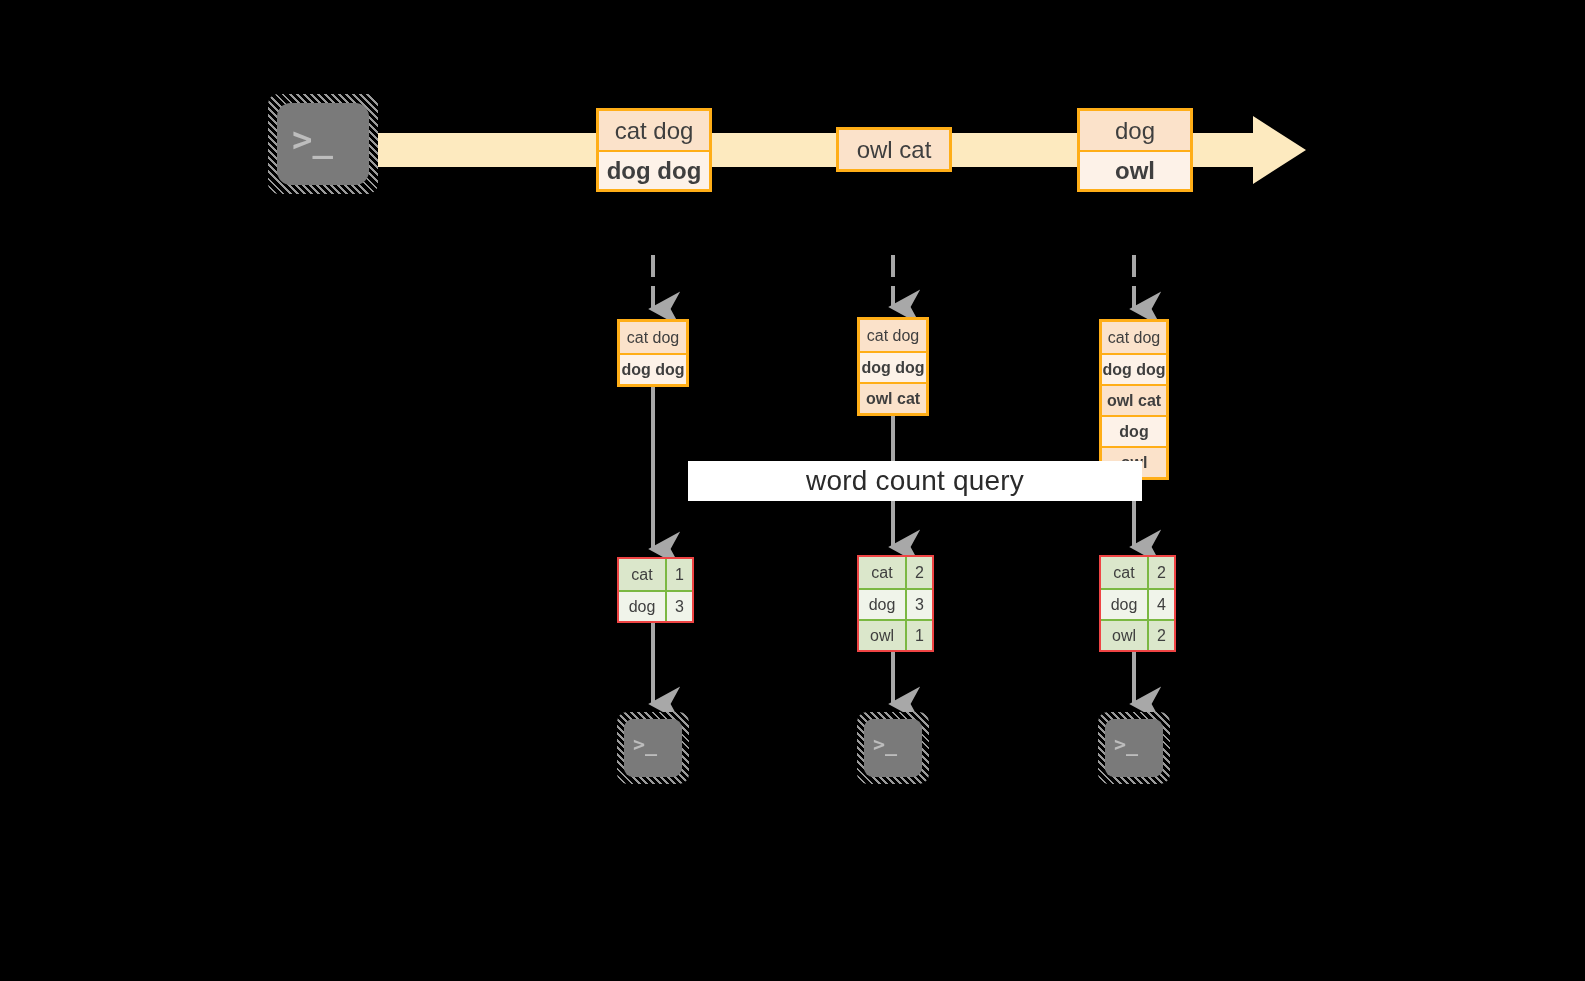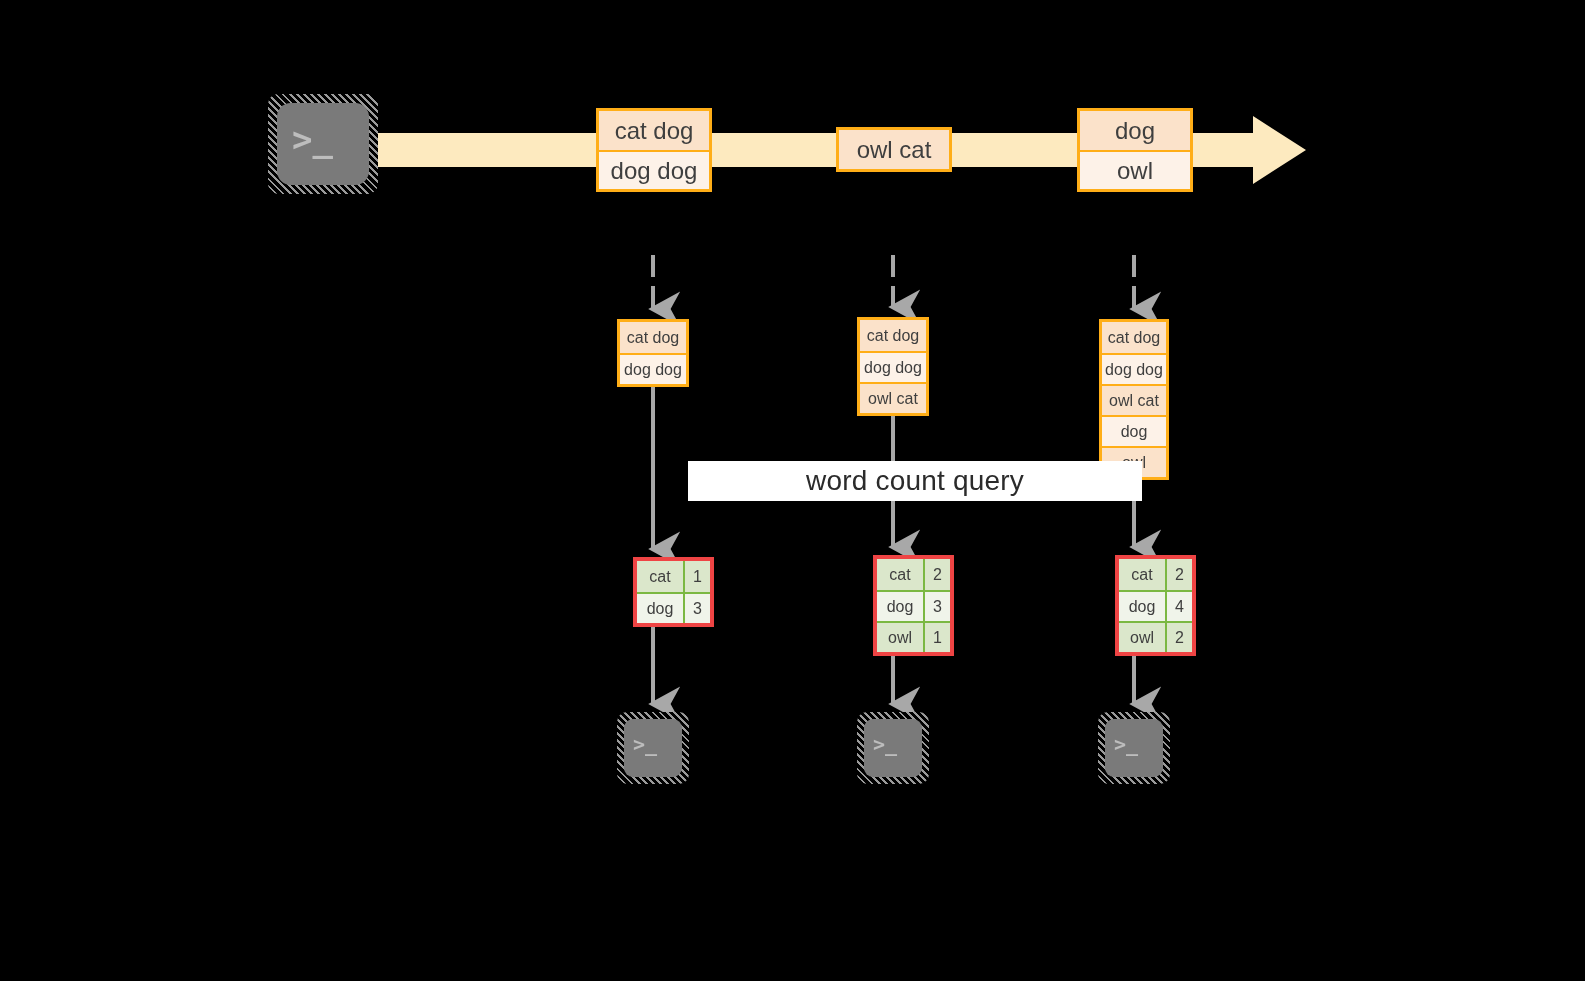--- a/index.html
+++ b/index.html
@@ -26,37 +26,37 @@
   .term-sm-2{left:857px;top:712px;}
   .term-sm-3{left:1098px;top:712px;}
 
   
   .obox{position:absolute;box-sizing:border-box;border:3px solid #FFAE17;
         background:#FDF0E4;z-index:6;}
   .orow{box-sizing:border-box;display:flex;align-items:center;justify-content:center;
         color:#3f3f3f;white-space:nowrap;}
   .orow.a{background:#FBE2CA;}
   .orow.b{background:#FDF2E8;}
-  .orow + .orow{border-top:2px solid #FFAE17;}
+  .orow + .orow{border-top:2px solid #FFAE17;font-weight:bold;}
 
   
   .stream-box .orow{height:39px;font-size:24px;}
   .sb1{left:596px;top:108px;width:116px;}
   .sb2{left:836px;top:127px;width:116px;}
   .sb3{left:1077px;top:108px;width:116px;}
 
   
   .acc-box .orow{height:31px;font-size:16px;}
   .ab1{left:617px;top:319px;width:72px;}
   .ab2{left:857px;top:317px;width:72px;}
   .ab3{left:1099px;top:319px;width:70px;}
 
   
-  .gbox{position:absolute;box-sizing:border-box;border:4px solid #ef4444;z-index:6;
-        background:#EFF4E9;margin-left:16px;}
+  .gbox{position:absolute;box-sizing:border-box;border:2px solid #ef4444;z-index:6;
+        background:#EFF4E9;}
   .grow{display:flex;box-sizing:border-box;height:31px;}
   .grow + .grow{border-top:2px solid #7BB842;}
   .gcell{box-sizing:border-box;display:flex;align-items:center;justify-content:center;
          color:#3f3f3f;font-size:16px;white-space:nowrap;}
   .gcell.word{width:46px;}
   .gcell.cnt{width:27px;border-left:2px solid #7BB842;}
   .grow.a .gcell{background:#DBE7CB;}
   .grow.b .gcell{background:#F0F4EA;}
   .gb1{left:617px;top:557px;}
   .gb2{left:857px;top:555px;}

